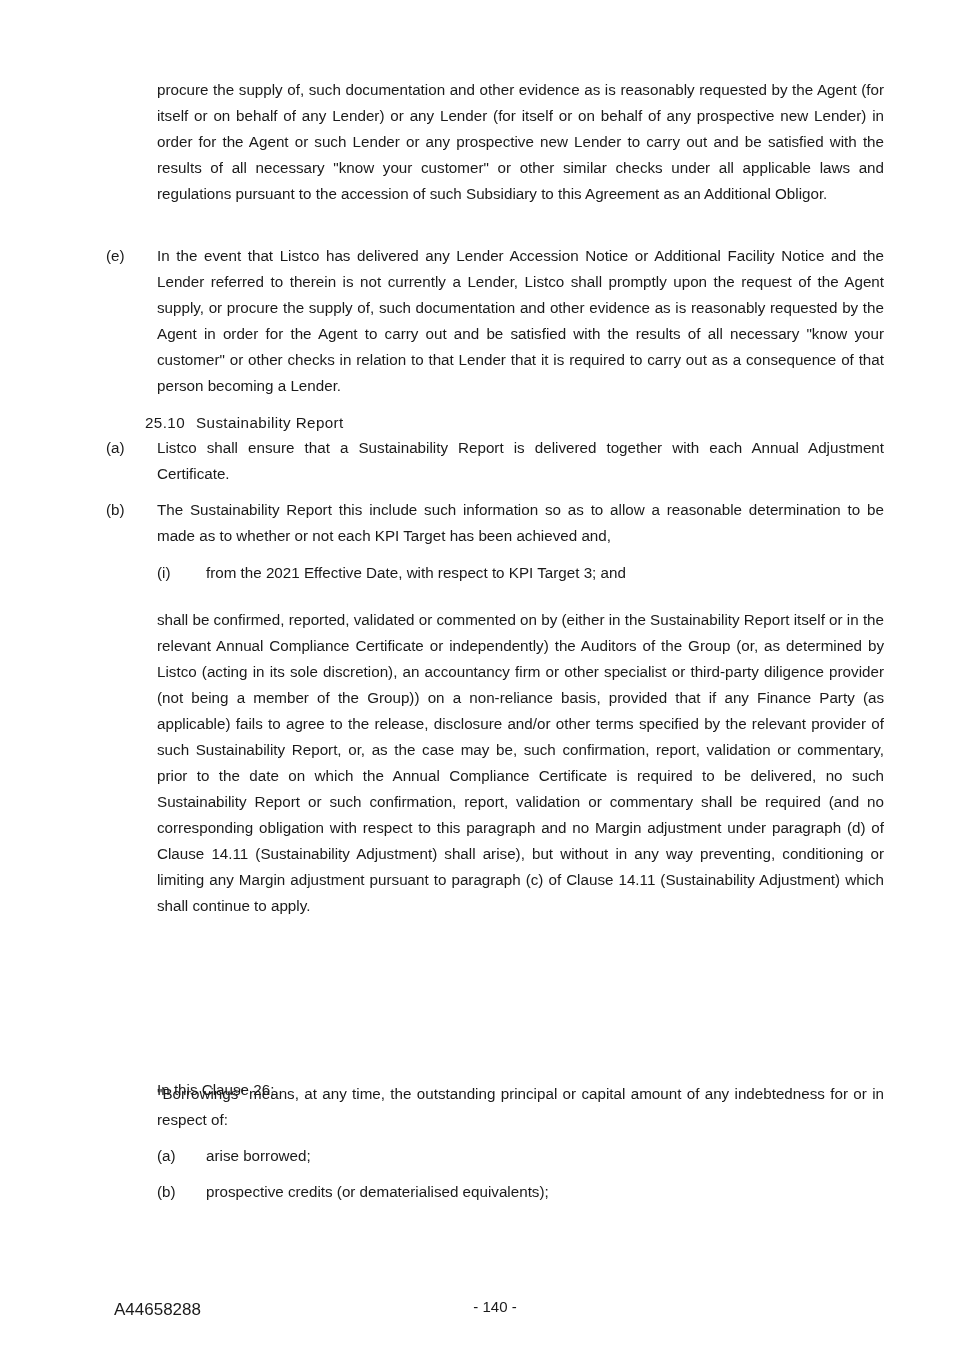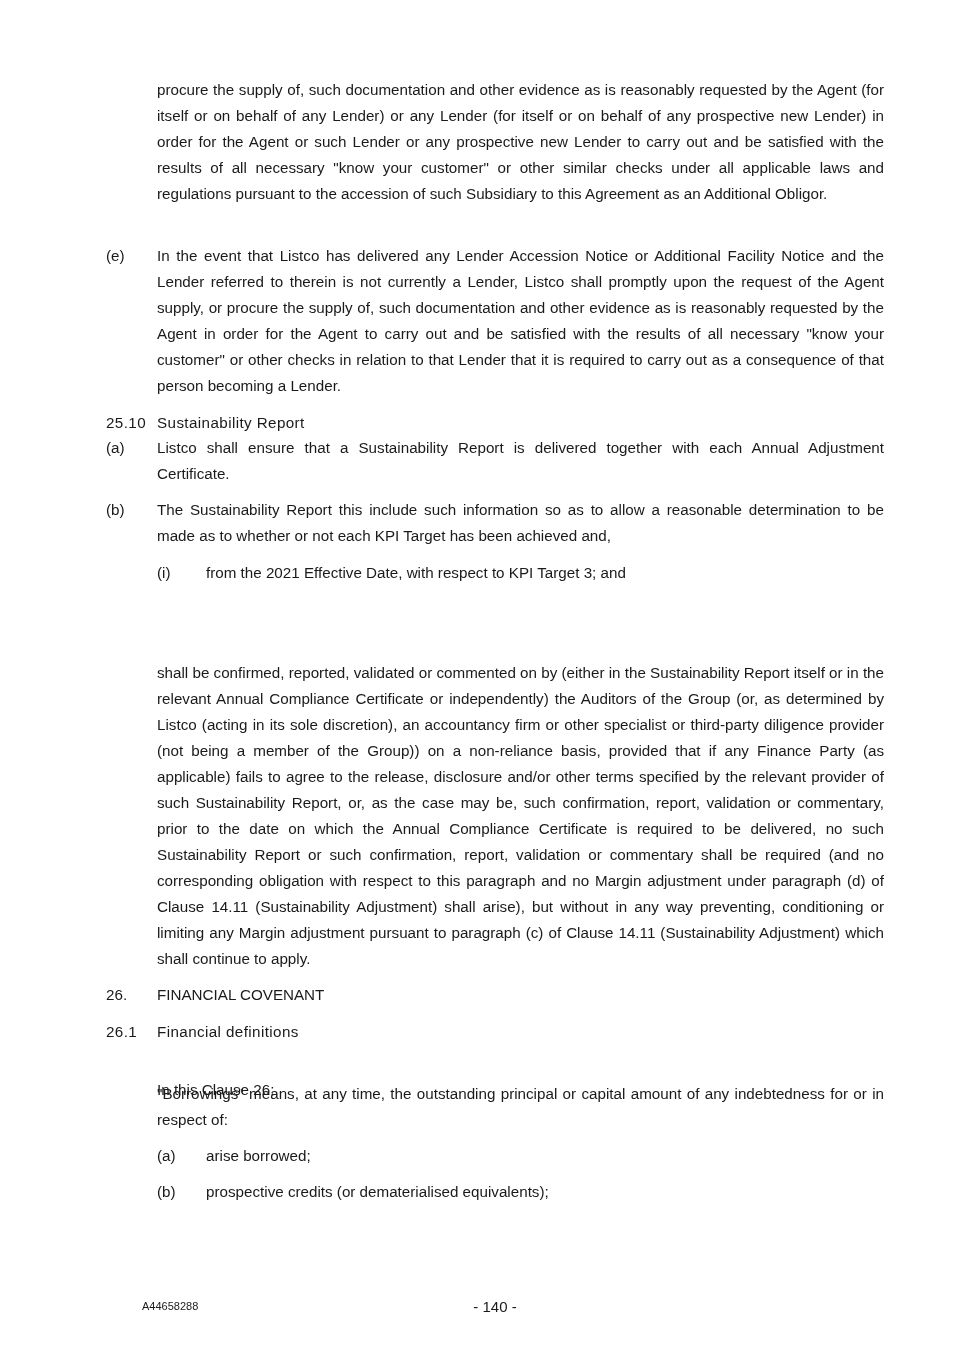--- a/index.html
+++ b/index.html
@@ -8,22 +8,22 @@
       font-family: "Liberation Sans", sans-serif; color: #1a1a1a;
       font-size: 15.2px;
     }
     .page { position: absolute; left: 0; top: 0; width: 965px; height: 1365px; }
     .row { position: absolute; left: 106px; width: 778px; line-height: 26px; }
     .num { position: absolute; left: 0; top: 0; }
     .body { margin-left: 51px; text-align: justify; text-align-last: left; }
     .sub { position: absolute; left: 157px; width: 727px; line-height: 26px; }
     .sub .num { left: 0; }
     .sub .body { margin-left: 49px; }
-    .heading { letter-spacing: 0.4px; }
-    .footer-ref { position: absolute; left: 114px; top: 1300px; font-size: 11px; margin-left: 28px; }
+    .heading { letter-spacing: 0.4px; margin-left: 39px; }
+    .footer-ref { position: absolute; left: 114px; top: 1300px; font-size: 17px; }
     .footer-page { position: absolute; left: 0; width: 990px; top: 1298px; text-align: center; font-size: 15px; }
   </style>
 </head>
 <body>
 
 <div class="page">
 
   <div class="row" style="top:77px;">
     <div class="body">procure the supply of, such documentation and other evidence as is reasonably requested by the Agent (for itself or on behalf of any Lender) or any Lender (for itself or on behalf of any prospective new Lender) in order for the Agent or such Lender or any prospective new Lender to carry out and be satisfied with the results of all necessary "know your customer" or other similar checks under all applicable laws and regulations pursuant to the accession of such Subsidiary to this Agreement as an Additional Obligor.</div>
   </div>
@@ -47,33 +47,25 @@
     <span class="num">(b)</span>
     <div class="body">The Sustainability Report this include such information so as to allow a reasonable determination to be made as to whether or not each KPI Target has been achieved and,</div>
   </div>
 
   <div class="sub" style="top:560px;">
     <span class="num">(i)</span>
     <div class="body">from the 2021 Effective Date, with respect to KPI Target 3; and</div>
   </div>
 
 
-  <div class="row" style="top:660px;">
+  <div class="row" style="top:607px;">
     <div class="body">shall be confirmed, reported, validated or commented on by (either in the Sustainability Report itself or in the relevant Annual Compliance Certificate or independently) the Auditors of the Group (or, as determined by Listco (acting in its sole discretion), an accountancy firm or other specialist or third-party diligence provider (not being a member of the Group)) on a non-reliance basis, provided that if any Finance Party (as applicable) fails to agree to the release, disclosure and/or other terms specified by the relevant provider of such Sustainability Report, or, as the case may be, such confirmation, report, validation or commentary, prior to the date on which the Annual Compliance Certificate is required to be delivered, no such Sustainability Report or such confirmation, report, validation or commentary shall be required (and no corresponding obligation with respect to this paragraph and no Margin adjustment under paragraph (d) of Clause 14.11 (Sustainability Adjustment) shall arise), but without in any way preventing, conditioning or limiting any Margin adjustment pursuant to paragraph (c) of Clause 14.11 (Sustainability Adjustment) which shall continue to apply.</div>
   </div>
 
-  <div class="row" style="top:982px;">
-    <span class="num">26.</span>
-    <div class="body">FINANCIAL COVENANT</div>
-  </div>
 
-  <div class="row heading" style="top:1019px;">
-    <span class="num">26.1</span>
-    <div class="body">Financial definitions</div>
-  </div>
 
   <div class="row" style="top:1045px;margin-top:32px;">
     <div class="body">In this Clause 26:</div>
   </div>
 
   <div class="row" style="top:1081px;">
     <div class="body">"Borrowings" means, at any time, the outstanding principal or capital amount of any indebtedness for or in respect of:</div>
   </div>
 
   <div class="sub" style="top:1143px;">

